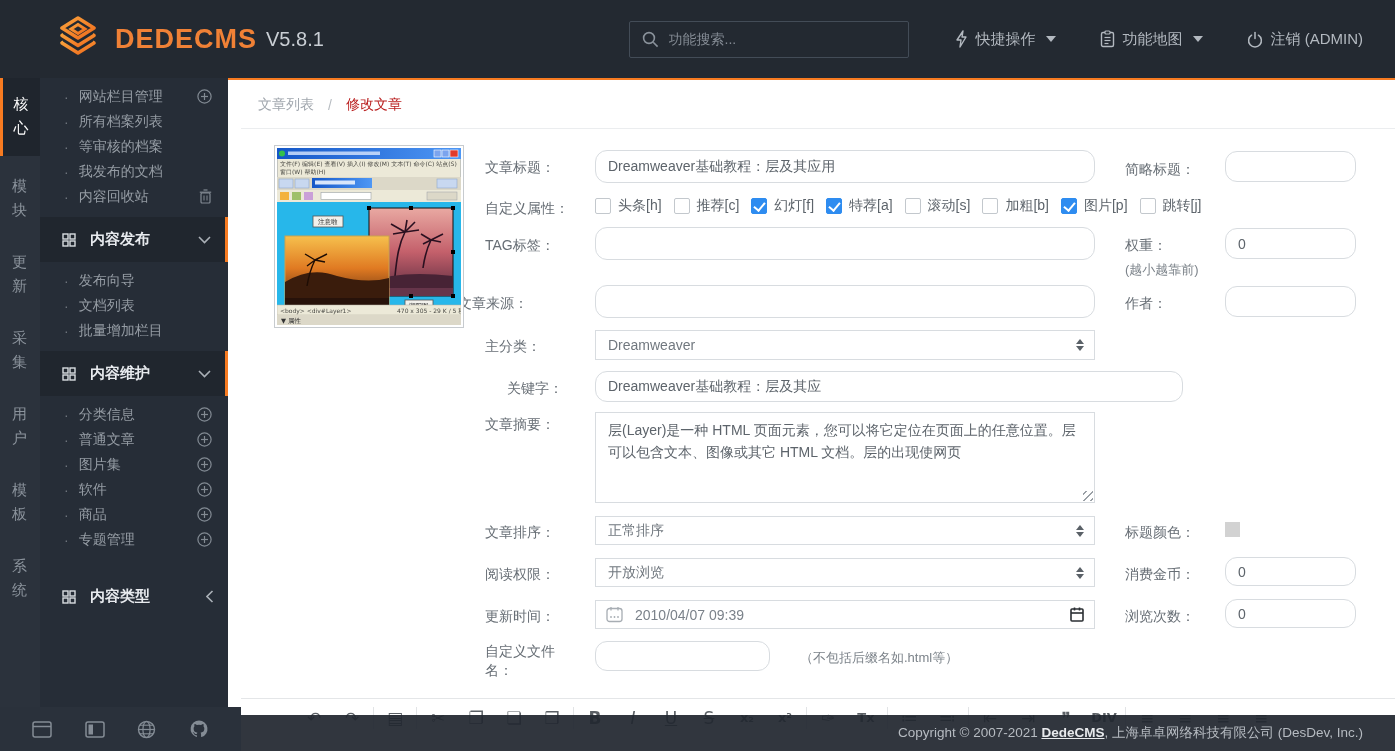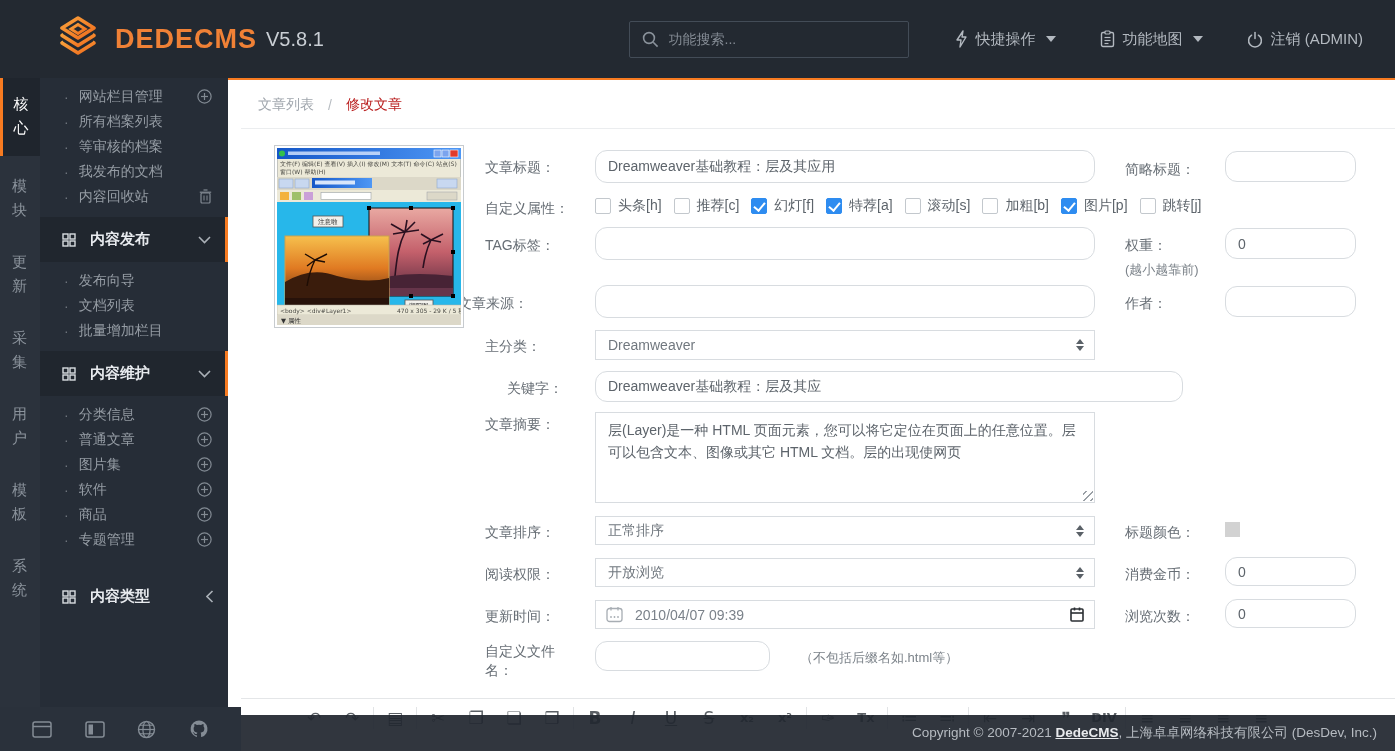--- a/index.html
+++ b/index.html
@@ -89,21 +89,21 @@
 
   
   .editor-strip { position:absolute; left:241px; bottom:0; width:1154px; height:53px; background:#fff;
     border-top:1px solid #e4e6e8; display:flex; align-items:flex-start; gap:0; padding:7px 0 0 54px; z-index:10; }
   .ed-icon { width:38px; text-align:center; color:#3f454b; font-size:17px; line-height:24px; opacity:.85; cursor:pointer;
     font-family:"DejaVu Sans",sans-serif; }
   .ed-icon.txt { font-size:13px; font-weight:bold; letter-spacing:0; }
   .ed-sep { width:1px; height:22px; background:#e2e4e6; margin:1px 2px 0 2px; }
   .main-footer { position:absolute; left:241px; bottom:0; width:1154px; height:36px;
     background:rgba(33,39,47,0.93); display:flex; align-items:center; justify-content:flex-end;
-    padding-right:18px; z-index:20; }
+    padding-right:32px; z-index:20; }
   .copyright { color:#b6bbc1; font-size:13.5px; }
   .copyright a { color:#e8eaed; text-decoration:underline; font-weight:bold; }
 
   svg { display:block; }
 </style>
 </head>
 <body>
 
 <div class="page">
 

